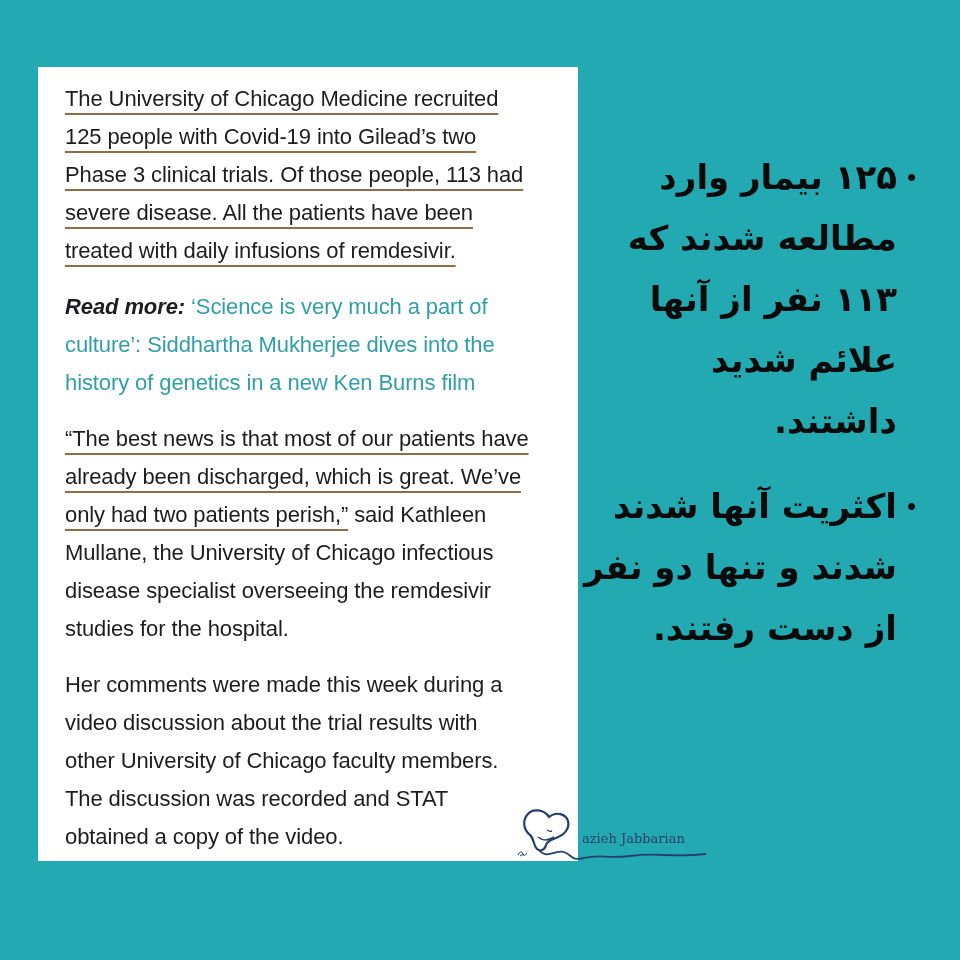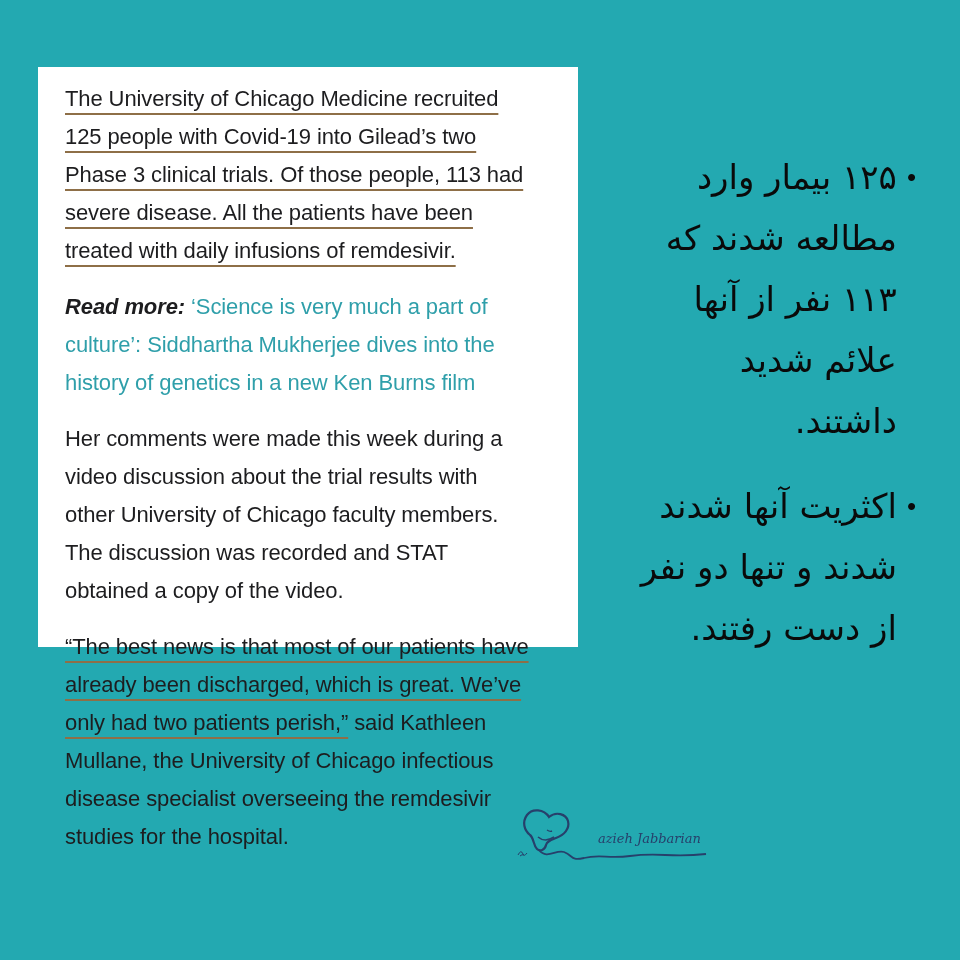--- a/index.html
+++ b/index.html
@@ -14,21 +14,21 @@
   html, body { width: 960px; height: 960px; }
   body {
     background: var(--background);
     font-family: "Liberation Sans", "DejaVu Sans", sans-serif;
     position: relative;
     overflow: hidden;
   }
   .card {
     position: absolute;
     left: 38px; top: 67px;
-    width: 540px; height: 580px;
+    width: 540px; height: 794px;
     background: var(--card);
     padding: 13px 16px 0 27px;
   }
   .para {
     font-size: 22px;
     line-height: 38px;
     color: var(--text);
     white-space: pre;
     margin-bottom: 18px;
     letter-spacing: -0.1px;
@@ -67,60 +67,60 @@
     line-height: 61px;
     flex: 0 0 auto;
   }
   .fa-text {
     flex: 1 1 auto;
     font-family: "DejaVu Sans", sans-serif;
     font-size: 34px;
     line-height: 61px;
     text-align: right;
     white-space: pre;
+    font-weight: bold;
   }
   .logo {
     position: absolute;
     left: 498px; top: 797px;
     width: 215px; height: 66px;
   }
   .logo svg { position: absolute; left: 0; top: 0; }
   .signature {
     position: absolute;
-    left: 100px; top: 34px;
+    left: 84px; top: 34px;
     font-family: "DejaVu Serif", serif;
-    font-style: italic;
     font-size: 13px;
     color: var(--logo);
     white-space: nowrap;
   }
 </style>
 </head>
 <body>
 
 <div class="card">
   <p class="para"><span class="seg-underline">The University of Chicago Medicine recruited
 125 people with Covid-19 into Gilead’s two
 Phase 3 clinical trials. Of those people, 113 had
 severe disease. All the patients have been
 treated with daily infusions of remdesivir.</span></p>
   <p class="para"><span class="seg-readmore">Read more: </span><a class="seg-link">‘Science is very much a part of
 culture’: Siddhartha Mukherjee dives into the
 history of genetics in a new Ken Burns film</a></p>
-  <p class="para"><span>Her comments were made this week during a
-video discussion about the trial results with
-other University of Chicago faculty members.
-The discussion was recorded and STAT
-obtained a copy of the video.</span></p>
   <p class="para"><span class="seg-underline">“The best news is that most of our patients have
 already been discharged, which is great. We’ve
 only had two patients perish,”</span><span> said Kathleen
 Mullane, the University of Chicago infectious
 disease specialist overseeing the remdesivir
 studies for the hospital.</span></p>
+  <p class="para"><span>Her comments were made this week during a
+video discussion about the trial results with
+other University of Chicago faculty members.
+The discussion was recorded and STAT
+obtained a copy of the video.</span></p>
 </div>
 
 <div class="sidebar">
   <div class="bullet-item">
     <span class="dot">•</span>
     <div class="fa-text">۱۲۵ بیمار وارد
 مطالعه شدند که
 ۱۱۳ نفر از آنها
 علائم شدید
 داشتند.</div>

